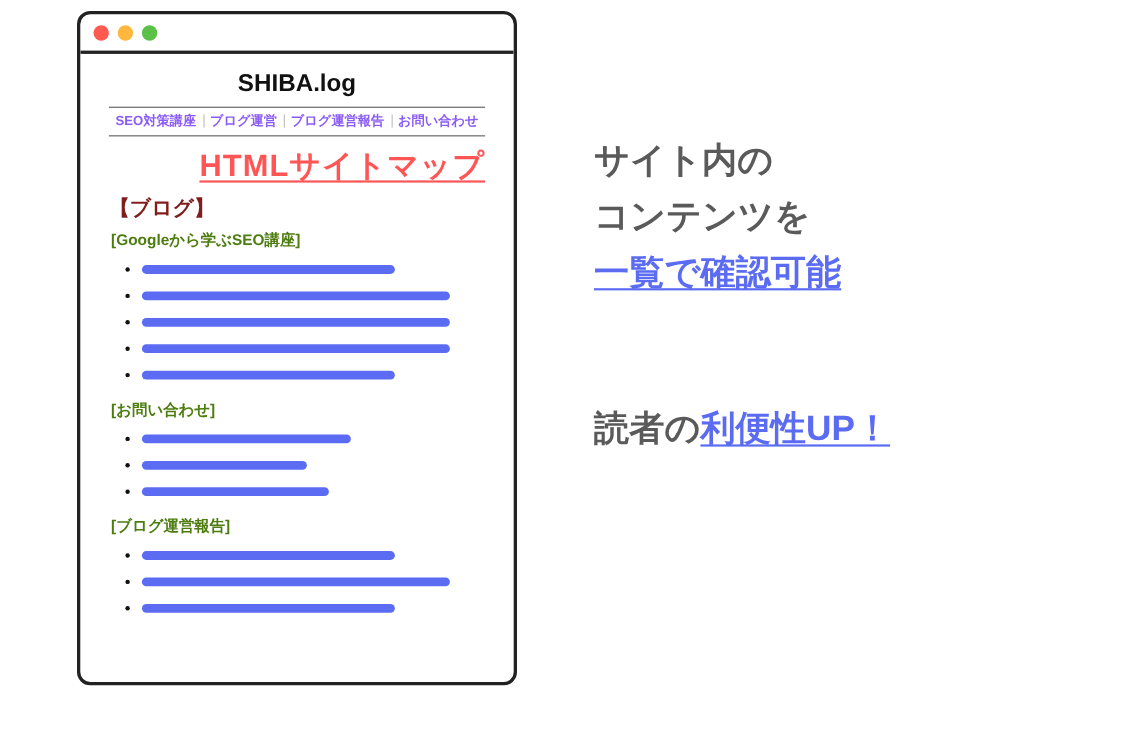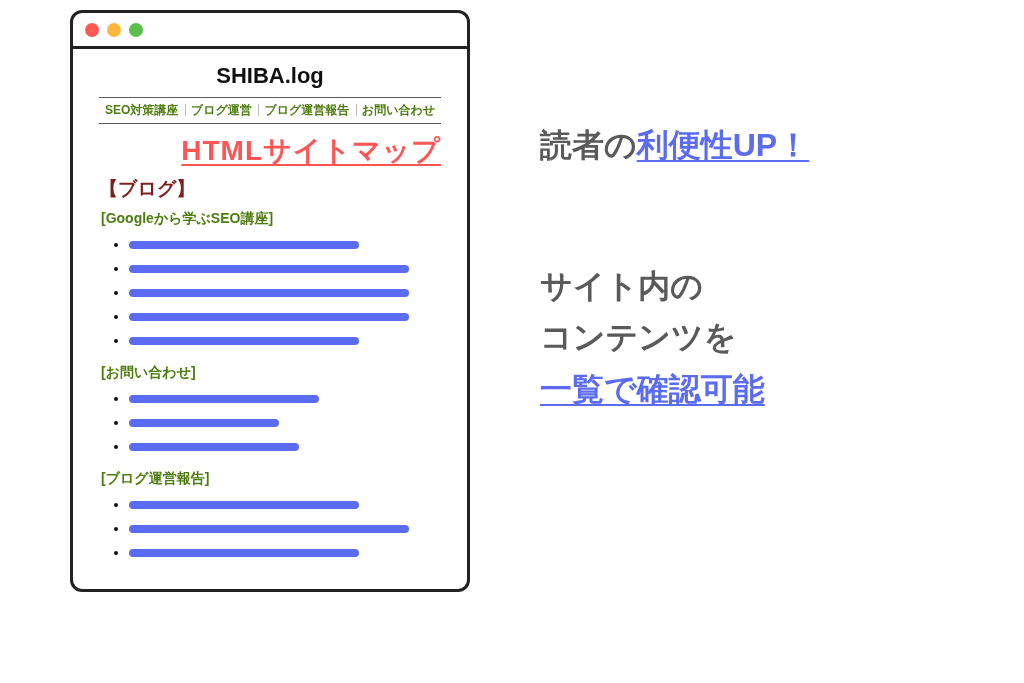--- a/index.html
+++ b/index.html
@@ -34,41 +34,41 @@
   .dot {
     width: 14px;
     height: 14px;
     border-radius: 50%;
   }
   .dot.red { background: #ff5a52; }
   .dot.yellow { background: #ffb83d; }
   .dot.green { background: #5ac047; }
 
   .page {
-    padding: 14px 26px 13px 26px;
+    padding: 14px 26px 44px 26px;
   }
   .site-title {
     font-weight: 700;
     font-size: 22px;
     text-align: center;
     color: #111;
     margin-bottom: 8px;
   }
   .nav {
     display: flex;
     justify-content: space-between;
     border-top: 1px solid #5b5b5b;
     border-bottom: 1px solid #5b5b5b;
     padding: 4px 2px;
     margin-bottom: 8px;
   }
   .nav-item {
     font-size: 12px;
     font-weight: 700;
-    color: #4d7c0f;
+    color: #8b5cf6;
     padding: 0 4px;
     position: relative;
   }
   .nav-item + .nav-item::before {
     content: "";
     position: absolute;
     left: -2px;
     top: 2px;
     height: 12px;
     width: 1px;
@@ -186,20 +186,20 @@
       <li><span class="link-bar w230"></span></li>
       <li><span class="link-bar w280"></span></li>
       <li><span class="link-bar w230"></span></li>
     </ul>
 
   </div>
 </div>
 
 <div class="caption">
   <div class="cap-block">
-    <span>読者の</span><span class="cap-blue">利便性UP！</span>
-  </div>
-  <div class="cap-block">
     <span>サイト内の</span><br>
     <span>コンテンツを</span><br>
     <span class="cap-blue">一覧で確認可能</span>
   </div>
+  <div class="cap-block">
+    <span>読者の</span><span class="cap-blue">利便性UP！</span>
+  </div>
 </div>
 
 </body></html>

